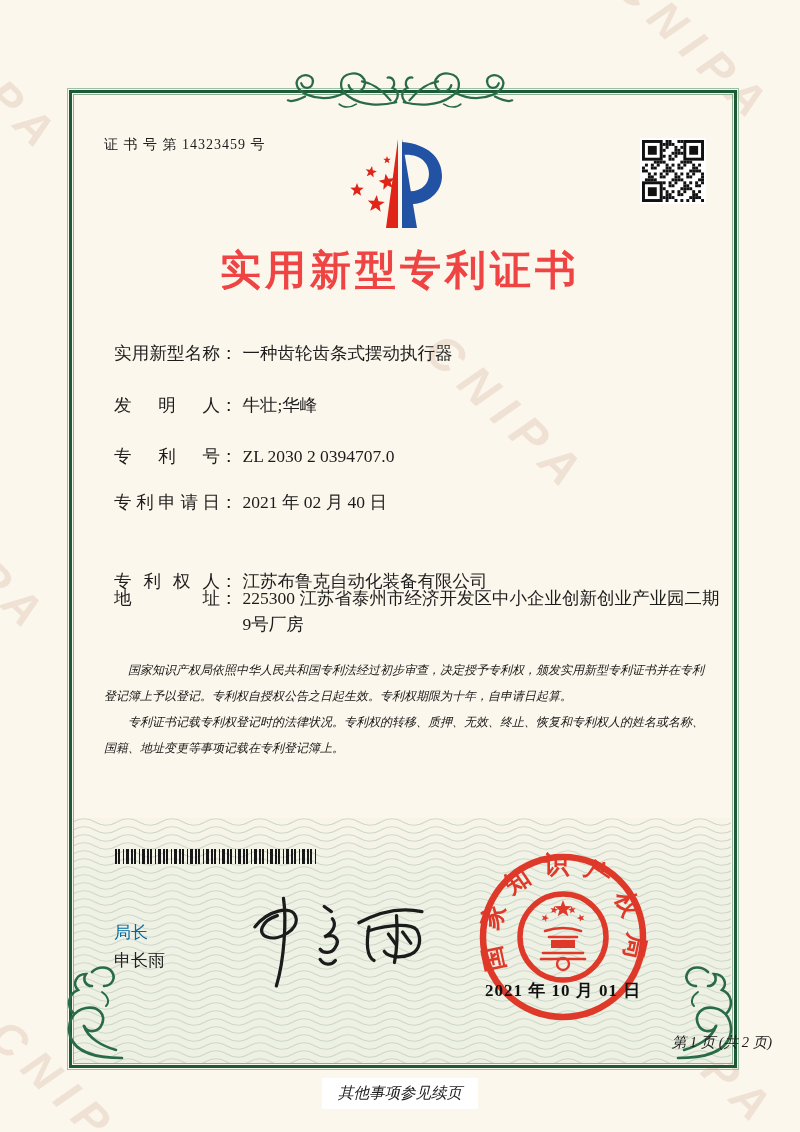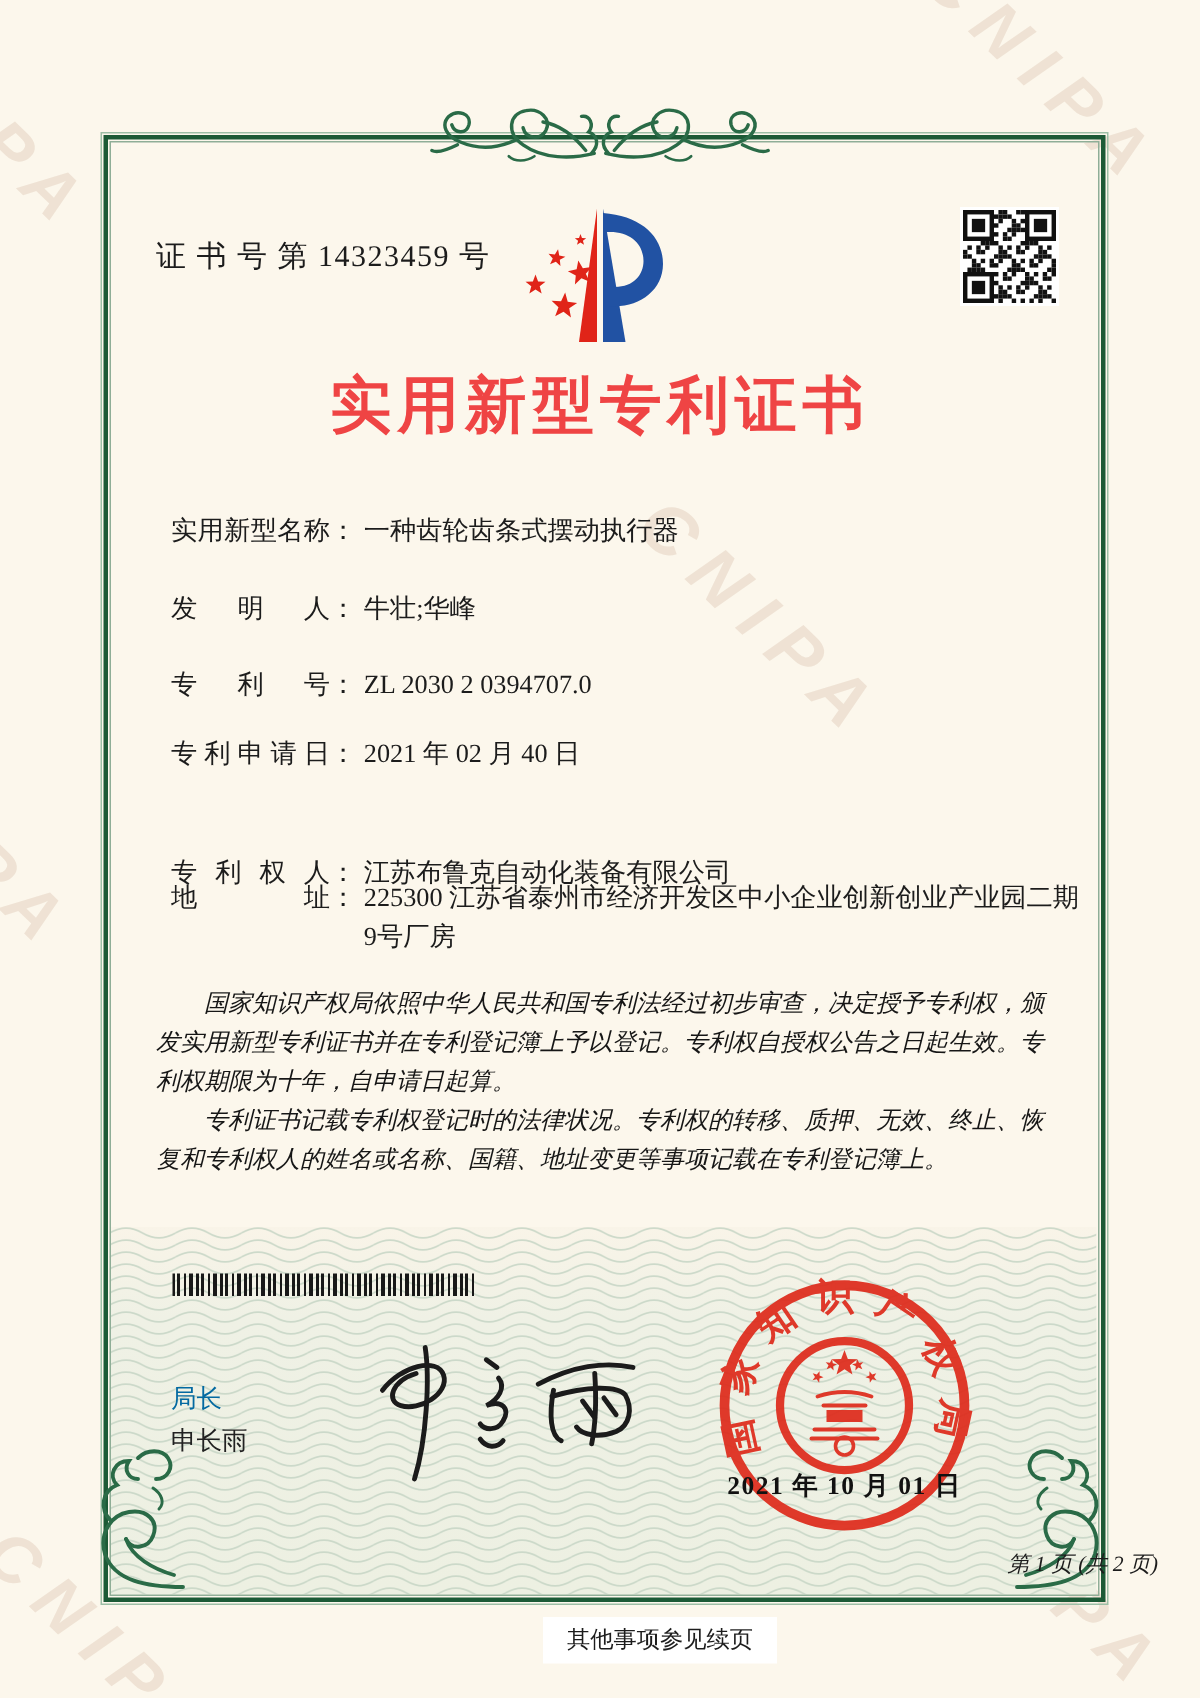--- a/index.html
+++ b/index.html
@@ -18,40 +18,40 @@
   .frame-mid{position:absolute;left:1px;top:1px;right:1px;bottom:1px;border:3px solid #1c5a36;}
   .frame-in{position:absolute;left:1px;top:1px;right:1px;bottom:1px;border:1px solid #8fae97;}
 
   
   .waves{position:absolute;left:73px;top:818px;width:658px;height:245px;z-index:1;
          background:linear-gradient(180deg,#f9f4e8 0%,#eff1e5 25%,#edf0e2 100%);}
   .waves svg{display:block;width:100%;height:100%;}
 
   .ornament{position:absolute;z-index:2;}
 
-  .cert-no{position:absolute;left:104px;top:136px;z-index:3;font-size:20px;letter-spacing:1px;margin-top:21px;}
+  .cert-no{position:absolute;left:104px;top:136px;z-index:3;font-size:14px;letter-spacing:1px;}
 
   .logo{position:absolute;left:340px;top:133px;width:110px;height:100px;z-index:3;}
   .qr{position:absolute;left:640px;top:138px;width:66px;height:66px;background:#ffffff;
       padding:2px;z-index:3;box-sizing:border-box;}
 
   .title{position:absolute;left:0;top:243px;width:100%;text-align:center;z-index:3;
          font-size:41px;font-weight:bold;letter-spacing:4px;color:#ef4444;}
 
   .frow{position:absolute;left:114px;z-index:3;font-size:17.5px;white-space:nowrap;line-height:26px;}
   .flabel{display:inline-block;width:106px;text-align:justify;text-align-last:justify;
           -moz-text-align-last:justify;vertical-align:top;}
   .fcolon{vertical-align:top;}
   .fvalue{margin-left:5px;vertical-align:top;}
   .frow.wrap{white-space:normal;}
   .frow.wrap .fvalue{display:inline-block;width:480px;}
   .pair2{position:absolute;left:296px;top:0;white-space:nowrap;}
 
   .paras{position:absolute;left:104px;top:657px;width:604px;z-index:3;
-         font-size:16px;line-height:26px;font-style:italic;color:#161616;}
+         font-size:12px;line-height:26px;font-style:italic;color:#161616;}
   .paras p{margin:0;text-indent:2em;}
 
   .barcode{position:absolute;left:115px;top:849px;width:203px;height:15px;z-index:3;
     background:repeating-linear-gradient(90deg,
       #181818 0 2px,rgba(0,0,0,0) 2px 3px,
       #181818 3px 5px,rgba(0,0,0,0) 5px 8px,
       #181818 8px 9px,rgba(0,0,0,0) 9px 11px,
       #181818 11px 14px,rgba(0,0,0,0) 14px 16px);}
 
   .signer-title{position:absolute;left:114px;top:921px;z-index:3;font-size:17px;
@@ -60,21 +60,21 @@
       font-family:"Liberation Sans","DejaVu Sans",sans-serif;color:#222;}
   .signature{position:absolute;left:238px;top:878px;width:205px;height:112px;z-index:3;}
 
   .seal{position:absolute;left:477px;top:851px;width:172px;height:172px;z-index:4;}
   .seal-date{position:absolute;left:477px;top:979px;width:172px;text-align:center;z-index:5;
       font-size:17px;font-weight:bold;letter-spacing:1px;color:#111;}
 
   .footer-page{position:absolute;left:12px;top:1033px;width:760px;text-align:right;z-index:3;
       font-size:14.5px;font-style:italic;}
   .footer-note{position:absolute;left:50%;transform:translateX(-50%);top:1078px;z-index:3;
-      background:#ffffff;padding:5px 16px;font-size:15.5px;white-space:nowrap;margin-left:40px;}
+      background:#ffffff;padding:5px 16px;font-size:15.5px;font-style:italic;white-space:nowrap;}
 </style>
 </head>
 <body>
 
 <div class="page" style="--sred: #de2a1b; --lred: #e02418; --lblue: #2152a3; --orn: #2a6b47; --wave: #c6d5c5;">
 
   <div class="wm" style="left:-70px;top:-12px;">CNIPA</div>
   <div class="wm" style="left:642px;top:-42px;">CNIPA</div>
   <div class="wm" style="left:452px;top:322px;font-size:48px;">CNIPA</div>
   <div class="wm" style="left:-82px;top:468px;">CNIPA</div>

